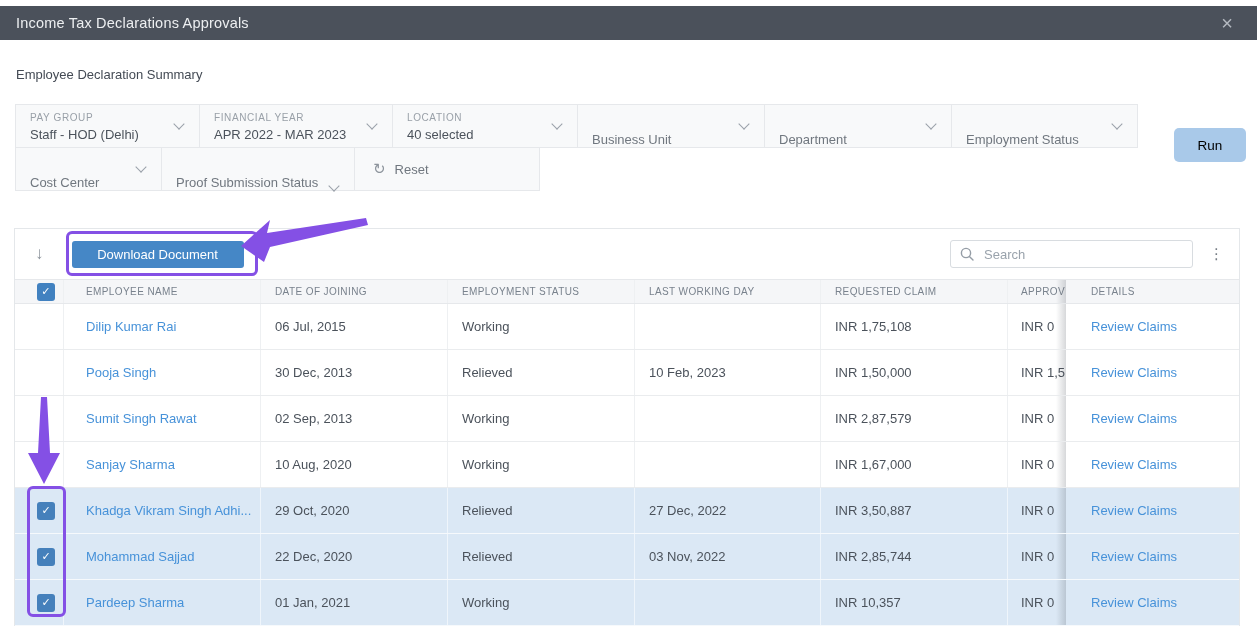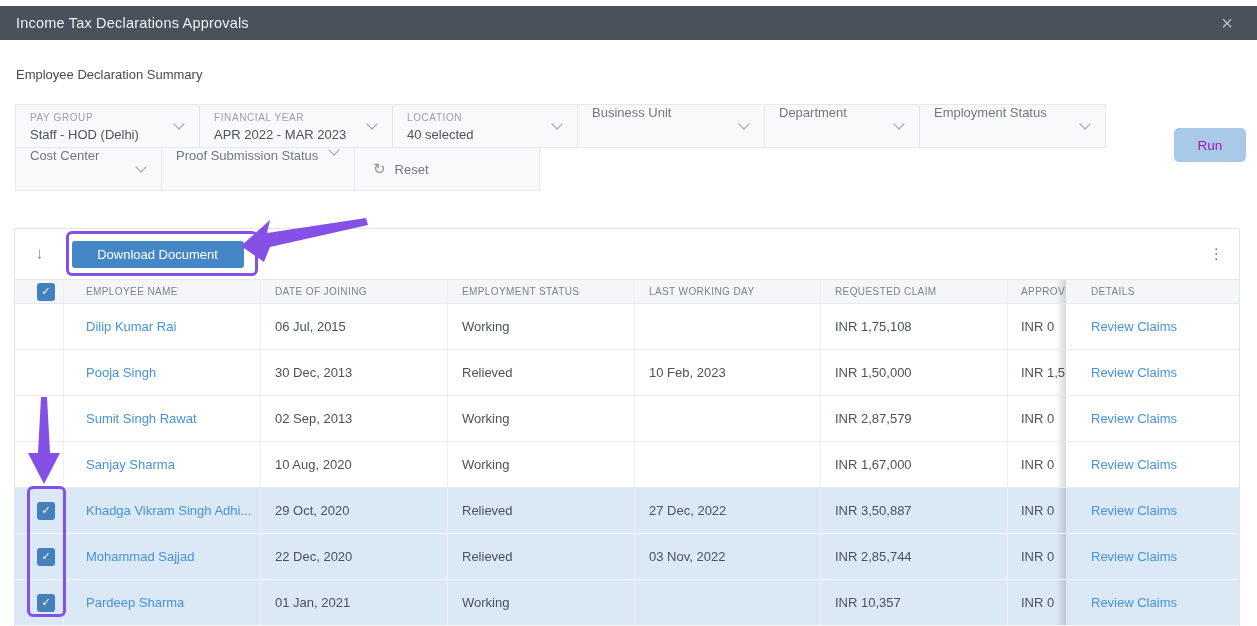--- a/index.html
+++ b/index.html
@@ -16,30 +16,30 @@
 
   
   .filters{position:absolute;top:104px;left:15px;}
   .frow{display:flex;}
   .fcell{position:relative;box-sizing:border-box;height:44px;background:#f8f9fa;
     border:1px solid #e6e8eb;padding:0 14px;}
   .fcell + .fcell{margin-left:-1px;}
   .frow2{margin-top:-1px;}
   .flabel{font-size:10px;color:#99a0a8;letter-spacing:.6px;margin-top:7px;}
   .fvalue{font-size:13px;color:#4b525b;margin-top:4px;white-space:nowrap;}
-  .fsingle{display:flex;align-items:flex-start;}
+  .fsingle{display:flex;align-items:flex-end;}
   .fsingle .ftext{font-size:13px;color:#70777f;white-space:nowrap;}
   .chev{position:absolute;right:16px;top:50%;width:7px;height:7px;margin-top:-6px;
     border-right:1.5px solid #9aa1a9;border-bottom:1.5px solid #9aa1a9;transform:rotate(45deg);}
   .chev.inline{position:static;display:inline-block;margin:-2px 0 0 12px;flex:0 0 auto;}
   .reset-cell{display:flex;align-items:center;padding-left:18px;}
   .reset-ico{font-size:15px;color:#8e959d;margin-right:9px;}
   .reset-txt{font-size:13px;color:#70777f;}
   .run-btn{position:absolute;left:1174px;top:128px;width:72px;height:34px;background:#a9c9e9;
-    border:none;border-radius:5px;color:#a21caf;font-size:13.5px;display:flex;align-items:center;
+    border:none;border-radius:5px;color:#000000;font-size:13.5px;display:flex;align-items:center;
     justify-content:center;cursor:pointer;font-family:inherit;}
 
   
   .table-card{position:absolute;left:14px;top:228px;width:1226px;height:398px;box-sizing:border-box;
     border:1px solid #e4e7ea;border-bottom:none;background:#fff;}
   .toolbar{height:50px;display:flex;align-items:center;padding-right:20px;}
   .dl-arrow{margin-left:20px;font-size:17px;color:#8b929a;cursor:pointer;}
   .dl-btn{margin-left:28px;width:172px;height:27px;background:#4587c6;border:none;border-radius:3px;
     color:#fff;font-size:13px;display:flex;align-items:center;justify-content:center;cursor:pointer;
     font-family:inherit;}
@@ -106,21 +106,21 @@
       </div>
       <div class="fcell" style="width:186px">
         <div class="flabel">LOCATION</div>
         <div class="fvalue">40 selected</div>
         <span class="chev"></span>
       </div>
       <div class="fcell fsingle" style="width:188px">
         <span class="ftext">Business Unit</span>
         <span class="chev"></span>
       </div>
-      <div class="fcell fsingle" style="width:156px">
+      <div class="fcell fsingle" style="width:188px">
         <span class="ftext">Department</span>
         <span class="chev"></span>
       </div>
       <div class="fcell fsingle" style="width:187px">
         <span class="ftext">Employment Status</span>
         <span class="chev"></span>
       </div>
     </div>
     <div class="frow frow2">
       <div class="fcell fsingle" style="width:147px">
@@ -138,20 +138,27 @@
     </div>
   </div>
 
   <button class="run-btn">Run</button>
 
   <div class="table-card">
     <div class="toolbar">
       <span class="dl-arrow">↓</span>
       <button class="dl-btn">Download Document</button>
       <div class="tspacer"></div>
+      <div class="search">
+        <svg width="14" height="14" viewBox="0 0 14 14">
+          <circle cx="6" cy="6" r="4.6" fill="none" stroke="#959da6" stroke-width="1.4"></circle>
+          <line x1="9.4" y1="9.4" x2="13" y2="13" stroke="#959da6" stroke-width="1.4" stroke-linecap="round"></line>
+        </svg>
+        <input type="text" placeholder="Search" style="">
+      </div>
       <span class="kebab">⋮</span>
     </div>
 
     <div class="thead">
       <div class="c check">
         <span class="cb" style="background:#4181c0">✓</span>
       </div>
       <div class="c name">EMPLOYEE NAME</div>
       <div class="c doj">DATE OF JOINING</div>
       <div class="c status">EMPLOYMENT STATUS</div>

